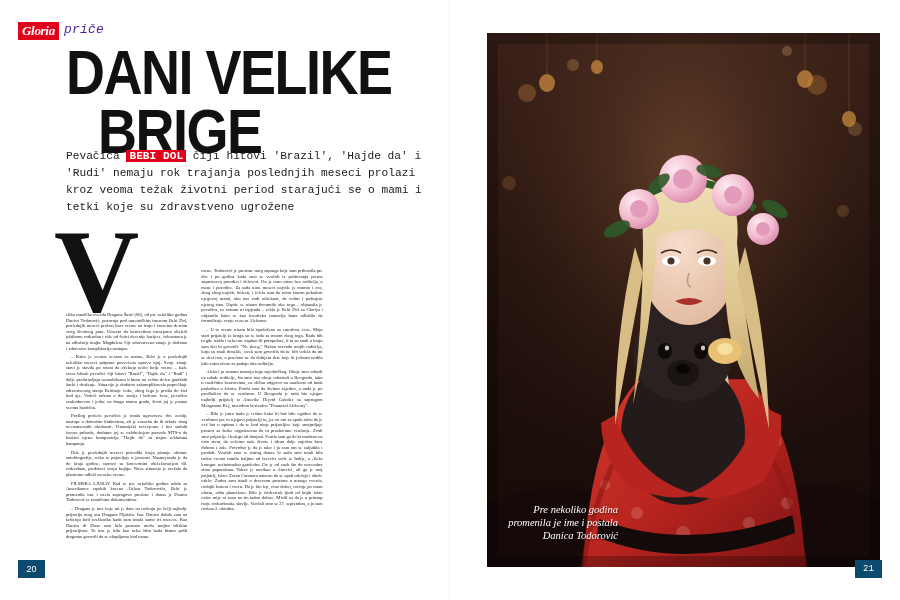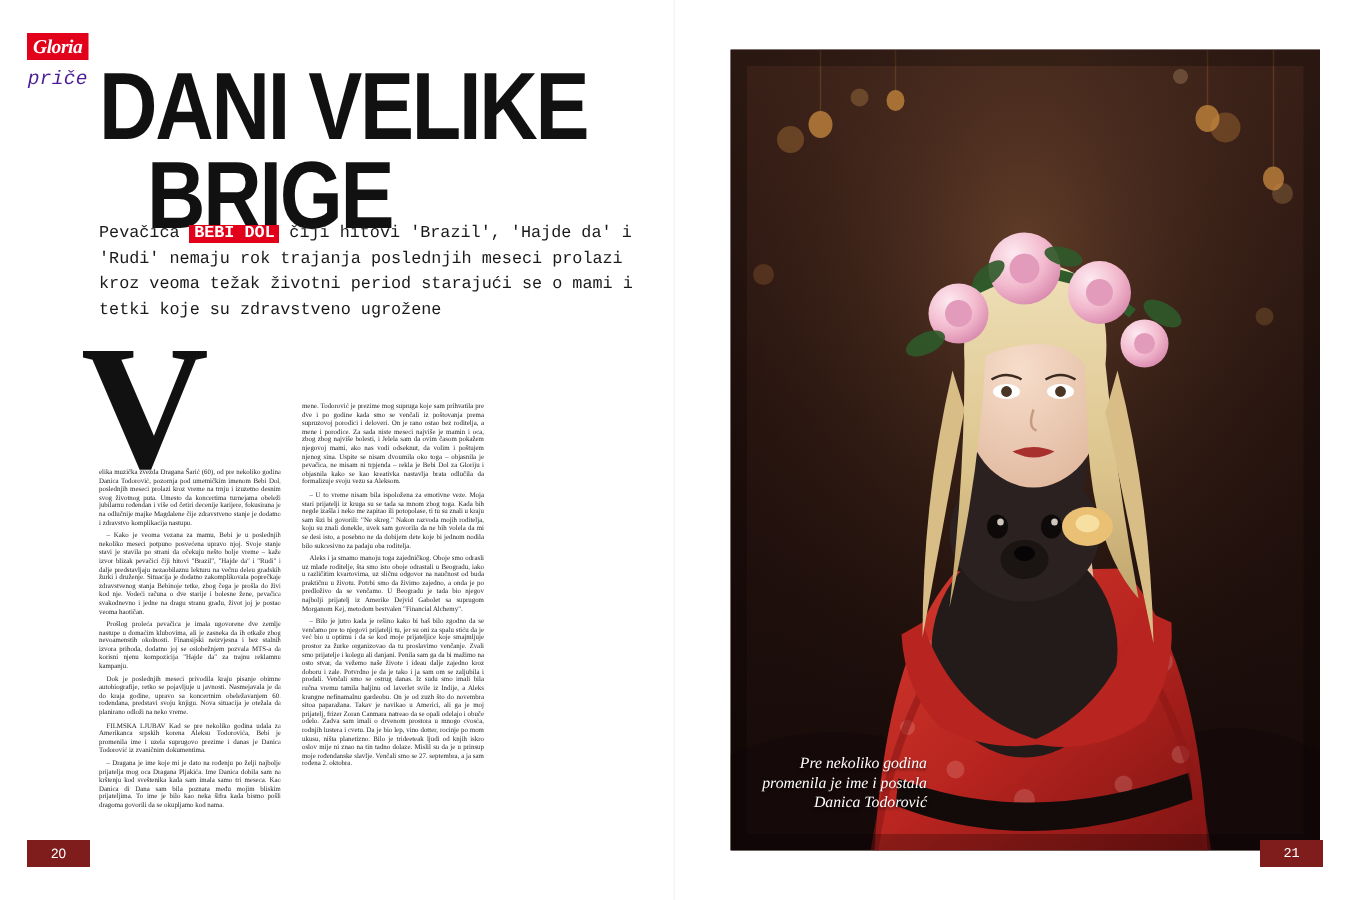--- a/index.html
+++ b/index.html
@@ -19,23 +19,22 @@
     height: 600px;
     background: #ffffff;
   }
 
   
   .masthead {
     position: absolute;
     top: 22px;
     left: 18px;
     display: flex;
-    align-items: center;
+    align-items: flex-start;
     gap: 5px;
-    flex-direction: column;
   }
   .masthead-logo {
     background: #e2001a;
     color: #ffffff;
     font-family: "Liberation Serif", serif;
     font-weight: bold;
     font-style: italic;
     font-size: 13px;
     line-height: 13px;
     padding: 2px 4px 3px 4px;
@@ -160,23 +159,23 @@
     line-height: 13px;
     color: #ffffff;
     text-shadow: 0 1px 2px rgba(0,0,0,.6);
     text-align: right;
   }
 
   
   .folio {
     position: absolute;
     bottom: 22px;
-    width: 42px;
+    width: 27px;
     height: 18px;
-    background: #7f1d1d;
+    background: #0c4a6e;
     color: #ffffff;
     font-family: "Liberation Sans", sans-serif;
     font-size: 9px;
     display: flex;
     align-items: center;
     justify-content: center;
   }
   .folio-left { left: 18px; }
   .folio-right { right: 18px; font-family: Liberation Mono, monospace; }
 

